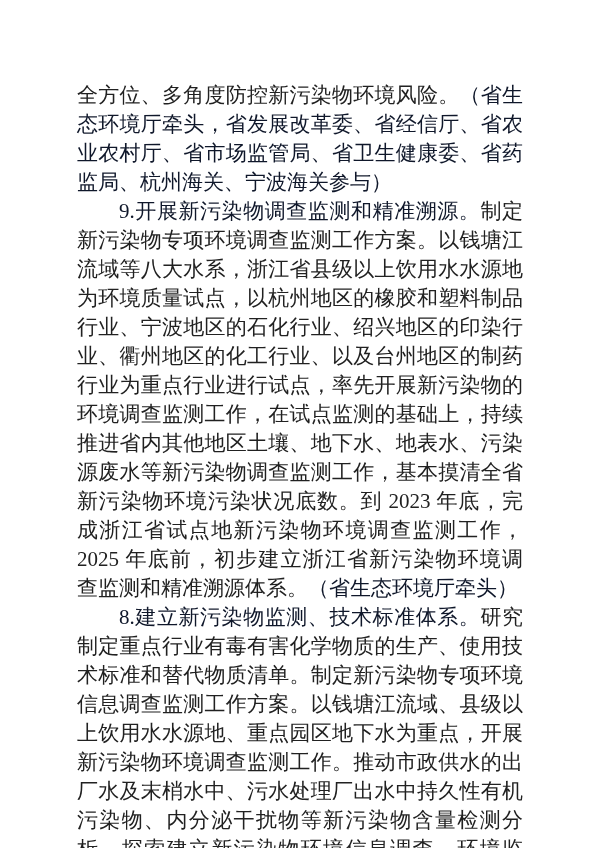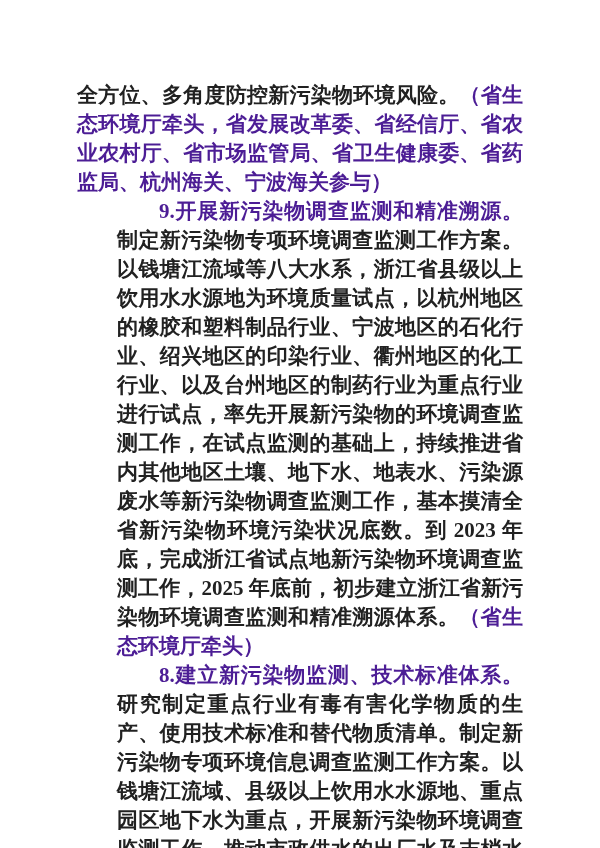--- a/index.html
+++ b/index.html
@@ -25,28 +25,27 @@
     color: #212121;
     text-align: justify;
     text-justify: inter-ideograph;
   }
   .para {
     margin: 0;
     padding: 0;
   }
   .para.indent {
     text-indent: 2em;
-    margin-left: 40px;
   }
   .run {
-    font-weight: bold;
+    font-weight: normal;
   }
   .run-bold {
-    font-weight: bold;
-    color: #4c1d95;
+    font-weight: normal;
+    color: #0f172a;
   }
   .page-number {
     position: absolute;
     left: 0;
     top: 782px;
     width: 100%;
     text-align: center;
     font-family: "Liberation Serif", "DejaVu Serif", serif;
     font-size: 13px;
     color: #2a2a2a;

